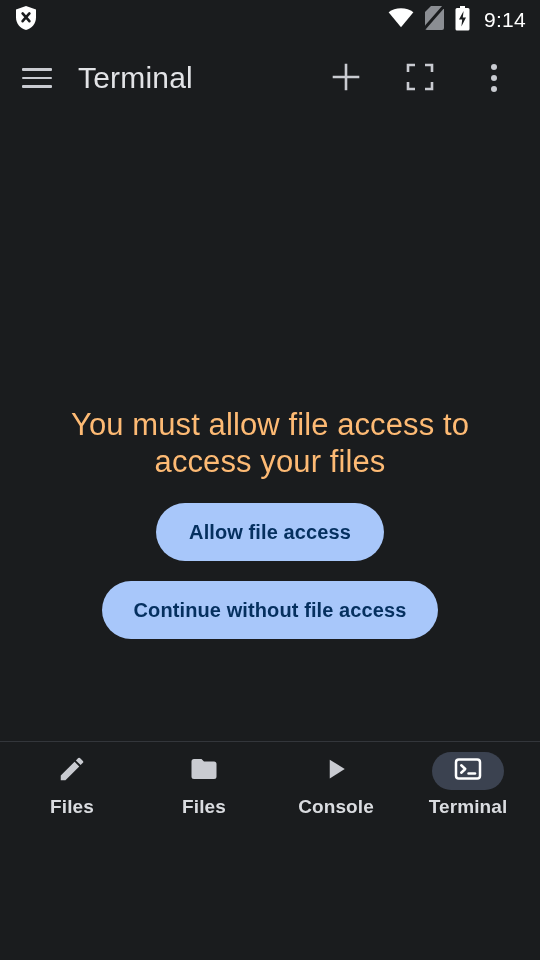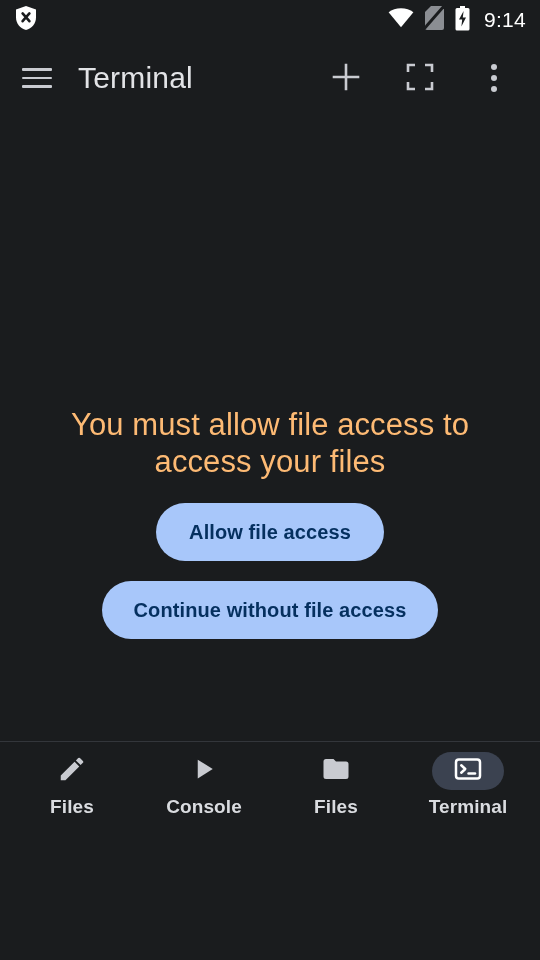--- a/index.html
+++ b/index.html
@@ -293,36 +293,36 @@
           </svg>
         </span>
       </span>
       <span class="nav-label">Files</span>
     </div>
 
     <div class="nav-item">
       <span class="nav-icon-wrap">
         <span>
           <svg width="30" height="30" viewBox="0 0 24 24">
-            <path d="M7 4.5 L19 12 L7 19.5 Z" fill="#c9cbd1"></path>
-          </svg>
-        </span>
-      </span>
-      <span class="nav-label">Console</span>
+            <path d="M10 4H4a2 2 0 0 0-2 2v12a2 2 0 0 0 2 2h16a2 2 0 0 0 2-2V8a2 2 0 0 0-2-2h-8l-2-2z" fill="#c9cbd1"></path>
+          </svg>
+        </span>
+      </span>
+      <span class="nav-label">Files</span>
     </div>
 
     <div class="nav-item">
       <span class="nav-icon-wrap">
         <span>
           <svg width="30" height="30" viewBox="0 0 24 24">
-            <path d="M10 4H4a2 2 0 0 0-2 2v12a2 2 0 0 0 2 2h16a2 2 0 0 0 2-2V8a2 2 0 0 0-2-2h-8l-2-2z" fill="#c9cbd1"></path>
-          </svg>
-        </span>
-      </span>
-      <span class="nav-label">Files</span>
+            <path d="M7 4.5 L19 12 L7 19.5 Z" fill="#c9cbd1"></path>
+          </svg>
+        </span>
+      </span>
+      <span class="nav-label">Console</span>
     </div>
 
     <div class="nav-item selected">
       <span class="nav-icon-wrap">
         <span>
           <svg width="30" height="30" viewBox="0 0 24 24">
             <rect x="2.4" y="4.4" width="19.2" height="15.2" rx="2.2" ry="2.2" fill="none" stroke="#ffffff" stroke-width="2"></rect>
             <path d="M6.6 9 L9.8 12 L6.6 15" fill="none" stroke="#ffffff" stroke-width="2" stroke-linecap="round" stroke-linejoin="round"></path>
             <path d="M12.4 15.6 H17.6" stroke="#ffffff" stroke-width="2" stroke-linecap="round"></path>
           </svg>

